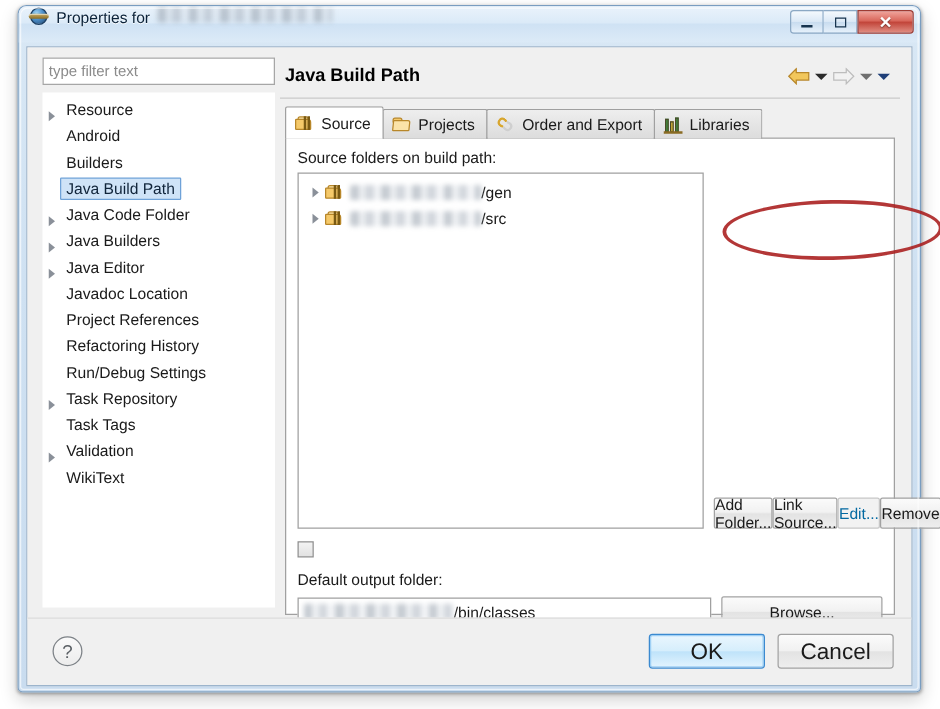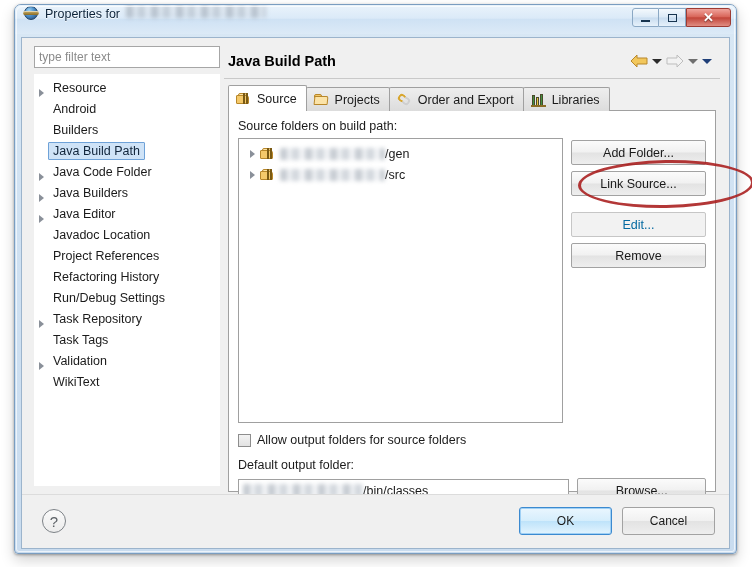--- a/index.html
+++ b/index.html
@@ -253,21 +253,21 @@
   .src-item {
     height: 21px; display:flex; align-items:center;
     padding-left: 6px; font-size:12.5px; color:#1a1a1a;
     white-space: nowrap;
   }
   .src-item .twisty { width: 15px; flex:0 0 15px; }
   .src-item .ico { margin-right: 4px; }
   .item-blur { width: 105px; height: 12px; }
   .item-tail { color:#1a1a1a; }
 
-  #btn-col { display:flex; flex-direction:column; gap: 0; width: 135px; padding-top:2px;}
+  #btn-col { display:flex; gap: 0; width: 135px; padding-top:2px;align-items:flex-end;}
   .btn {
     height: 25px; width: 135px;
     font-family: "Liberation Sans", sans-serif;
     font-size: 12.5px; color:#1a1a1a;
     border: 1px solid #a2a2a2;
     background: linear-gradient(to bottom,#fbfbfb 0%,#f1f1f1 48%,#e3e3e3 52%,#eeeeee 100%);
     border-radius: 2px;
     display:flex; align-items:center; justify-content:center;
     cursor: default;
   }
@@ -307,21 +307,21 @@
     position:absolute; left: 20px; top: 14px;
     width: 24px; height: 24px; border-radius:50%;
     border: 1.6px solid #7d8287;
     color:#5c6166; font-size: 15px;
     display:flex; align-items:center; justify-content:center;
     background: linear-gradient(to bottom,#fafafa,#ececec);
   }
   #footer-btns { position:absolute; right: 14px; top: 12px; display:flex; gap: 10px; }
   .fbtn {
     width: 93px; height: 28px;
-    font-size: 12px; color:#1a1a1a;
+    font-size: 18px; color:#1a1a1a;
     border:1px solid #a2a2a2; border-radius:3px;
     background: linear-gradient(to bottom,#fbfbfb 0%,#f1f1f1 48%,#e3e3e3 52%,#eeeeee 100%);
     display:flex; align-items:center; justify-content:center;
     cursor: default;
   }
   #btn-ok {
     border: 1px solid #3c8ad0;
     box-shadow: 0 0 0 1px #9fd0f5 inset;
     background: linear-gradient(to bottom,#eaf6fe 0%,#d6eefc 48%,#bfe3fa 52%,#e3f4fe 100%);
   }
@@ -538,21 +538,20 @@
               <div class="gap-md"></div>
               <div class="btn disabled">Edit...</div>
               <div class="gap-sm"></div>
               <div class="btn">Remove</div>
             </div>
 
           </div>
 
           <div id="allow-row">
             <span class="cbox"></span>
-            <span id="allow-label">Allow output folders for source folders</span>
           </div>
 
           <div id="default-label">Default output folder:</div>
 
           <div id="out-row">
             <div id="out-field">
               <span class="blur-name" id="out-blur"></span>
               <span>/bin/classes</span>
             </div>
             <div class="btn" style="width:135px">Browse...</div>

